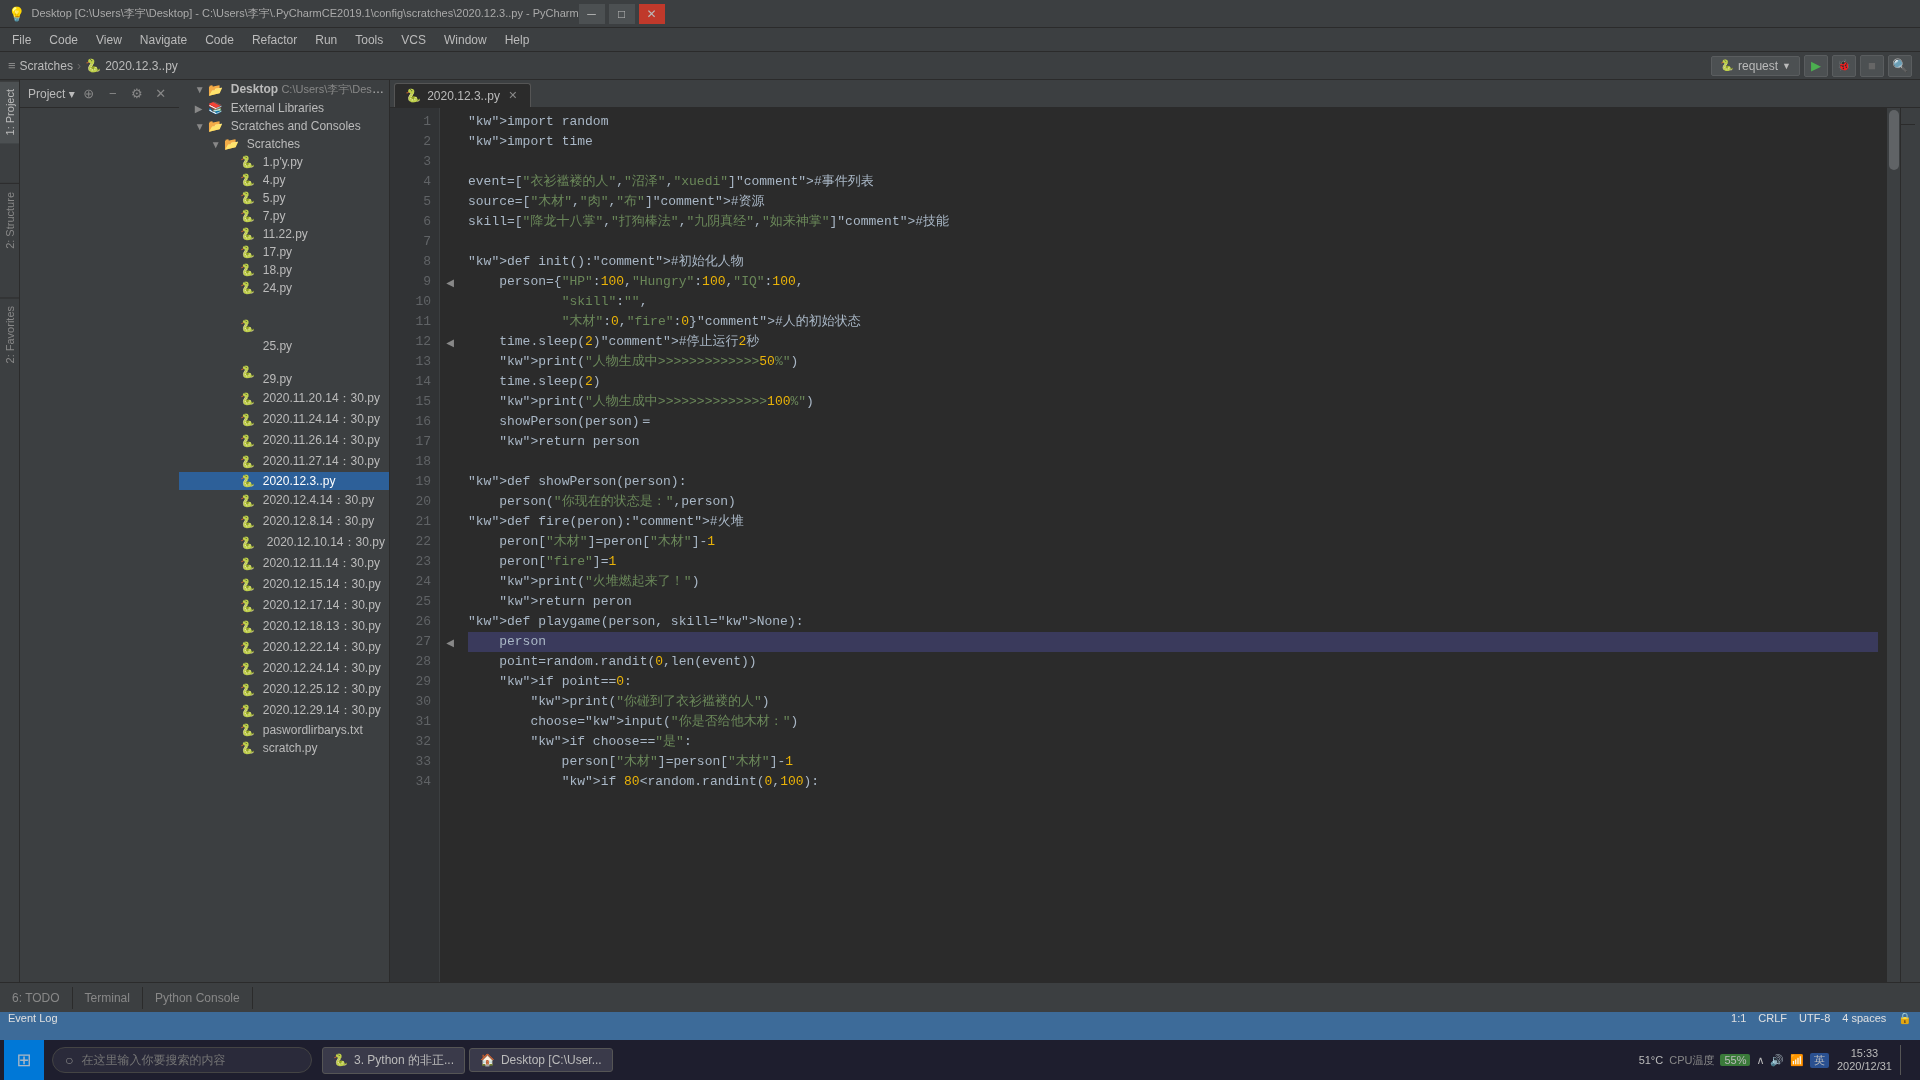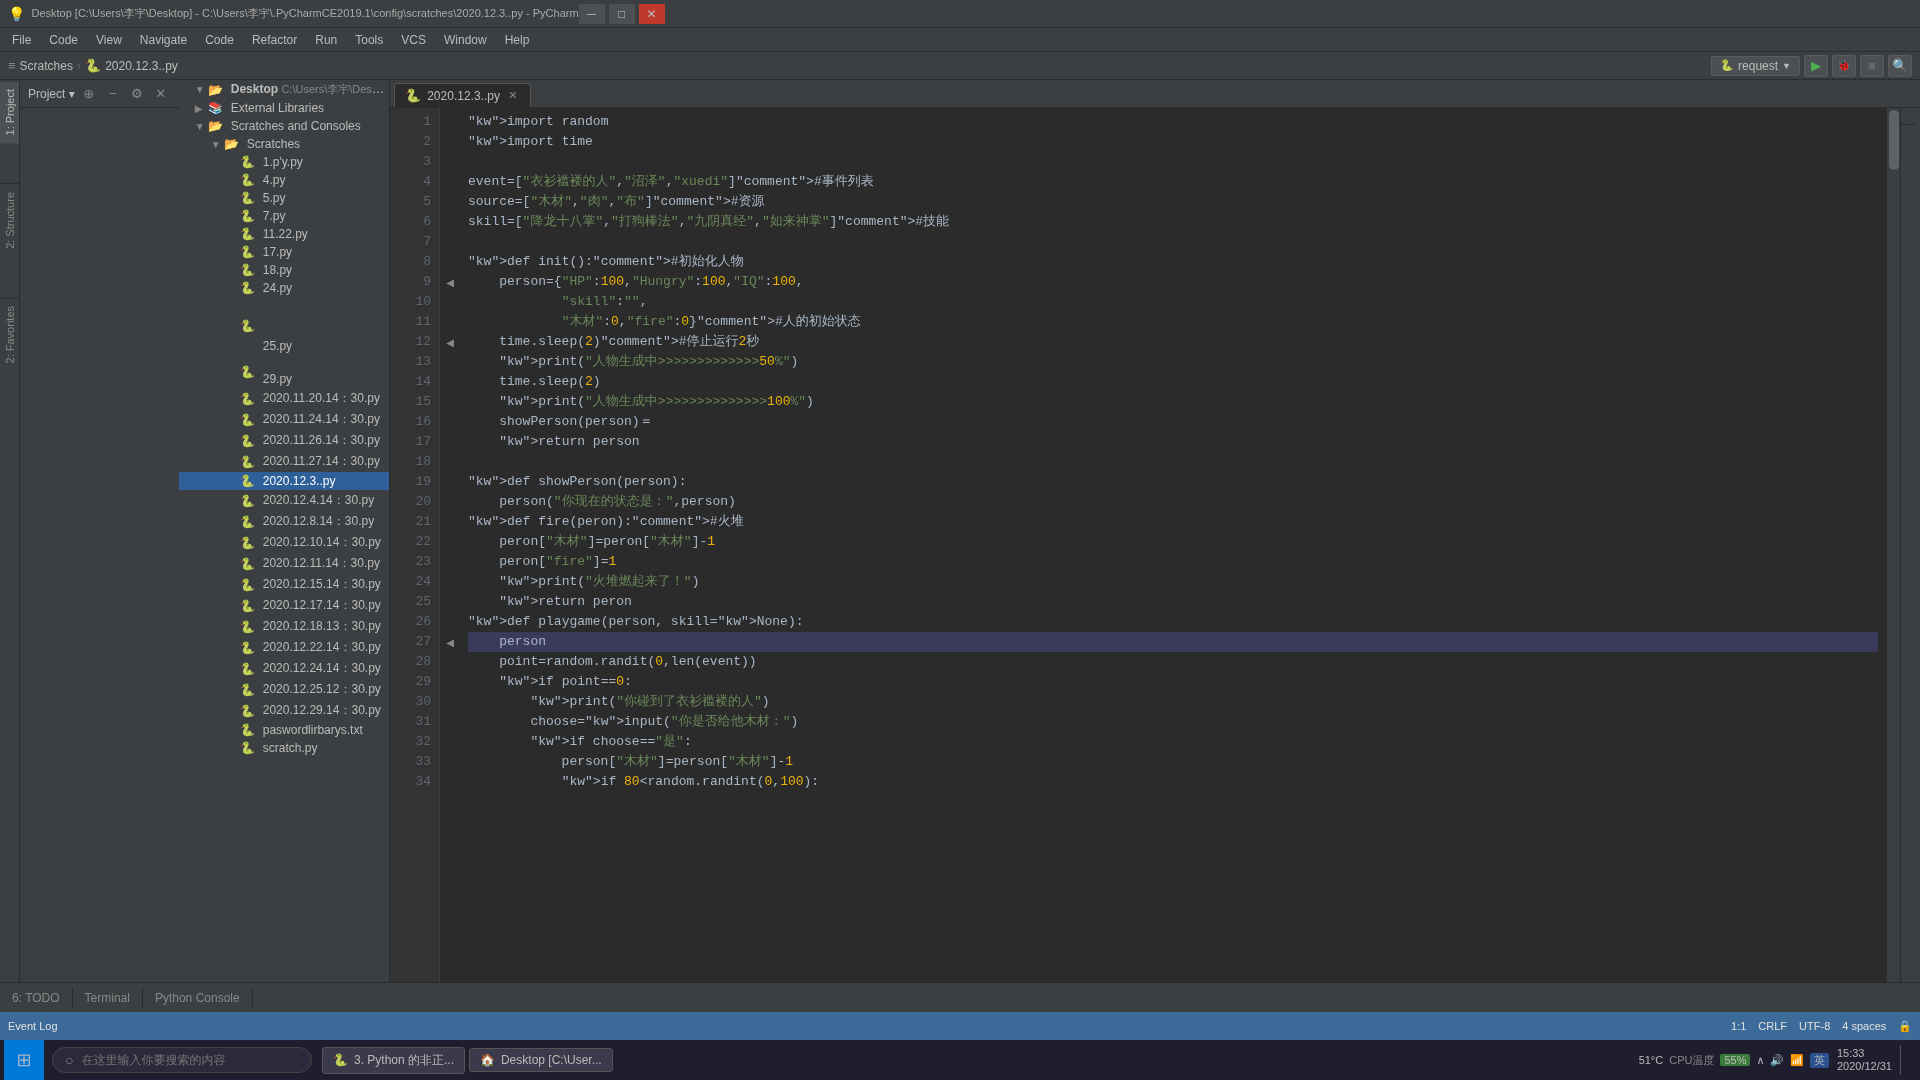--- a/index.html
+++ b/index.html
@@ -274,21 +274,21 @@
       cursor: pointer;
       display: flex; align-items: center; gap: 4px;
       border-right: 1px solid #2b2b2b;
     }
 
     
     #status-bar {
       height: 28px;
       background: #3d6b99;
       display: flex;
-      align-items: center;
+      align-items: flex-start;
       padding: 0 8px;
       font-size: 11px;
       color: #e0e0e0;
       gap: 12px;
     }
     .status-item { display: flex; align-items: center; gap: 4px; cursor: pointer; }
     .status-spacer { flex: 1; }
 
     
     #taskbar {
@@ -351,21 +351,21 @@
       gap: 8px;
       padding: 0 8px;
       font-size: 11px;
       color: #bbbbbb;
     }
     .sys-tray {
       display: flex;
       align-items: center;
       gap: 6px;
     }
-    .clock { font-size: 11px; color: #bbbbbb; }
+    .clock { text-align: center; font-size: 11px; color: #bbbbbb; }
     .clock div { line-height: 1.2; }
 
     #right-scroll-panel {
       width: 14px;
       background: #3c3f41;
       border-left: 1px solid #2b2b2b;
     }
     .scroll-thumb {
       width: 10px;
       height: 60px;
@@ -558,21 +558,21 @@
           <span class="label" style="padding-left: 4px;">2020.12.4.14：30.py</span>
         </div>
         <div class="tree-item" style="padding-left: 48px;">
           <span class="arrow"></span>
           <span class="icon" style="font-size: 12px;">🐍</span>
           <span class="label" style="padding-left: 4px;">2020.12.8.14：30.py</span>
         </div>
         <div class="tree-item" style="padding-left: 48px;">
           <span class="arrow"></span>
           <span class="icon" style="font-size: 12px;">🐍</span>
-          <span class="label" style="padding-left: 4px;">2020.12.10.14：30.py</span>
+          <span class="label" style="padding-left: 4px; text-align: center;">2020.12.10.14：30.py</span>
         </div>
         <div class="tree-item" style="padding-left: 48px;">
           <span class="arrow"></span>
           <span class="icon" style="font-size: 12px;">🐍</span>
           <span class="label" style="padding-left: 4px;">2020.12.11.14：30.py</span>
         </div>
         <div class="tree-item" style="padding-left: 48px;">
           <span class="arrow"></span>
           <span class="icon" style="font-size: 12px;">🐍</span>
           <span class="label" style="padding-left: 4px;">2020.12.15.14：30.py</span>

